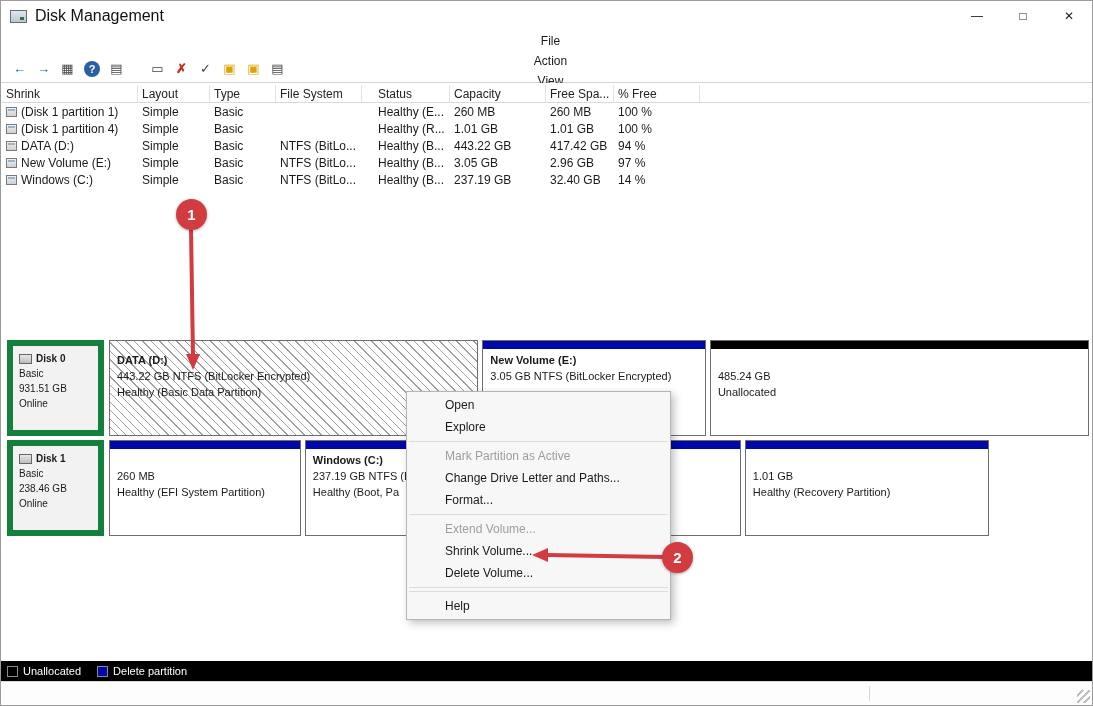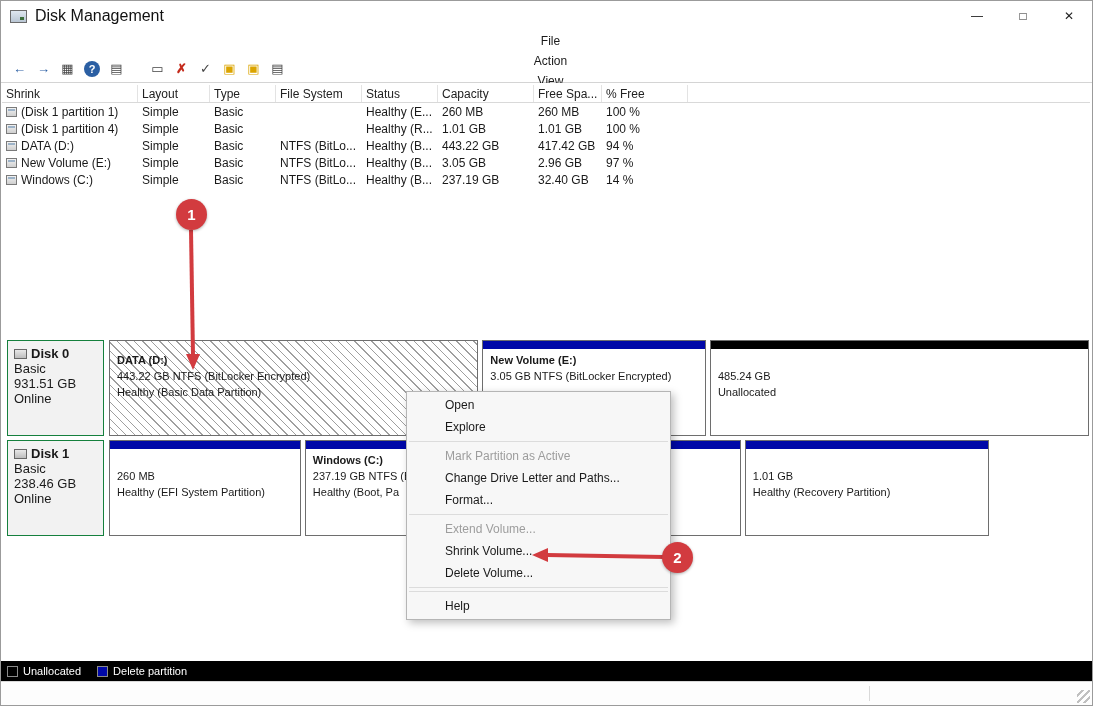--- a/index.html
+++ b/index.html
@@ -33,30 +33,30 @@
   
   .pane { position: absolute; top: 82px; left: 0; right: 0; height: 578px; background: #fff; overflow: hidden; }
 
   
   .vtable { position: absolute; top: 2px; left: 1px; right: 2px; }
   .thead { display: flex; height: 18px; border-bottom: 1px solid #d9d9d9; }
   .th { padding: 2px 4px; border-right: 1px solid #e3e3e3; font-weight: normal; color: #222; overflow: hidden; white-space: nowrap; }
   .trow { display: flex; height: 17px; align-items: center; }
   .td { padding: 0 4px; overflow: hidden; white-space: nowrap; display: flex; align-items: center; gap: 4px; }
   .c0 { width: 136px; } .c1 { width: 72px; } .c2 { width: 66px; } .c3 { width: 86px; }
-  .c4 { width: 76px; } .c5 { width: 96px; } .c6 { width: 68px; } .c7 { width: 86px; }
+  .c4 { width: 76px; margin-left: 12px; } .c5 { width: 96px; } .c6 { width: 68px; } .c7 { width: 86px; }
   .cfill { flex: 1; border-right: none; }
   .volicon { width: 11px; height: 10px; border: 1px solid #7a7a7a; background: linear-gradient(#f2f2f2,#cfcfcf); flex: 0 0 auto; position: relative; }
   .volicon::before { content:""; position:absolute; top:1px; left:1px; right:1px; height:2px; background:#9db3c8; }
 
   
   .disk-row { position: absolute; left: 6px; display: flex; gap: 5px; height: 96px; }
   .disk0 { top: 257px; width: 1082px; }
   .disk1 { top: 357px; width: 1082px; }
-  .disk-label { width: 97px; flex: 0 0 auto; border: 1px solid #15803d; background: #f2f2f2; padding: 5px 6px; font-size: 13px; line-height: 15px; }
+  .disk-label { width: 97px; flex: 0 0 auto; border: 6px solid #15803d; background: #f2f2f2; padding: 5px 6px; font-size: 10px; line-height: 15px; }
   .disk-name-row { display: flex; align-items: center; gap: 4px; font-weight: bold; }
   .disk-icon { width: 13px; height: 10px; border: 1px solid #666; background: linear-gradient(#e8e8e8,#bdbdbd); }
   .parts { flex: 1; display: flex; gap: 4px; }
   .parts.short { margin-right: 100px; }
   .part { border: 1px solid #6e6e6e; background: #fff; position: relative; overflow: hidden; }
   .part-bar { height: 8px; background: #0008a8; }
   .part-bar.black { background: #000; }
   .part.selected { background: repeating-linear-gradient(45deg, #fff 0, #fff 5px, #9f9f9f 5px, #9f9f9f 6px); }
   .part.selected .part-bar { background: transparent; }
   .part-body { padding: 3px 7px; font-size: 11px; line-height: 16px; white-space: nowrap; }

